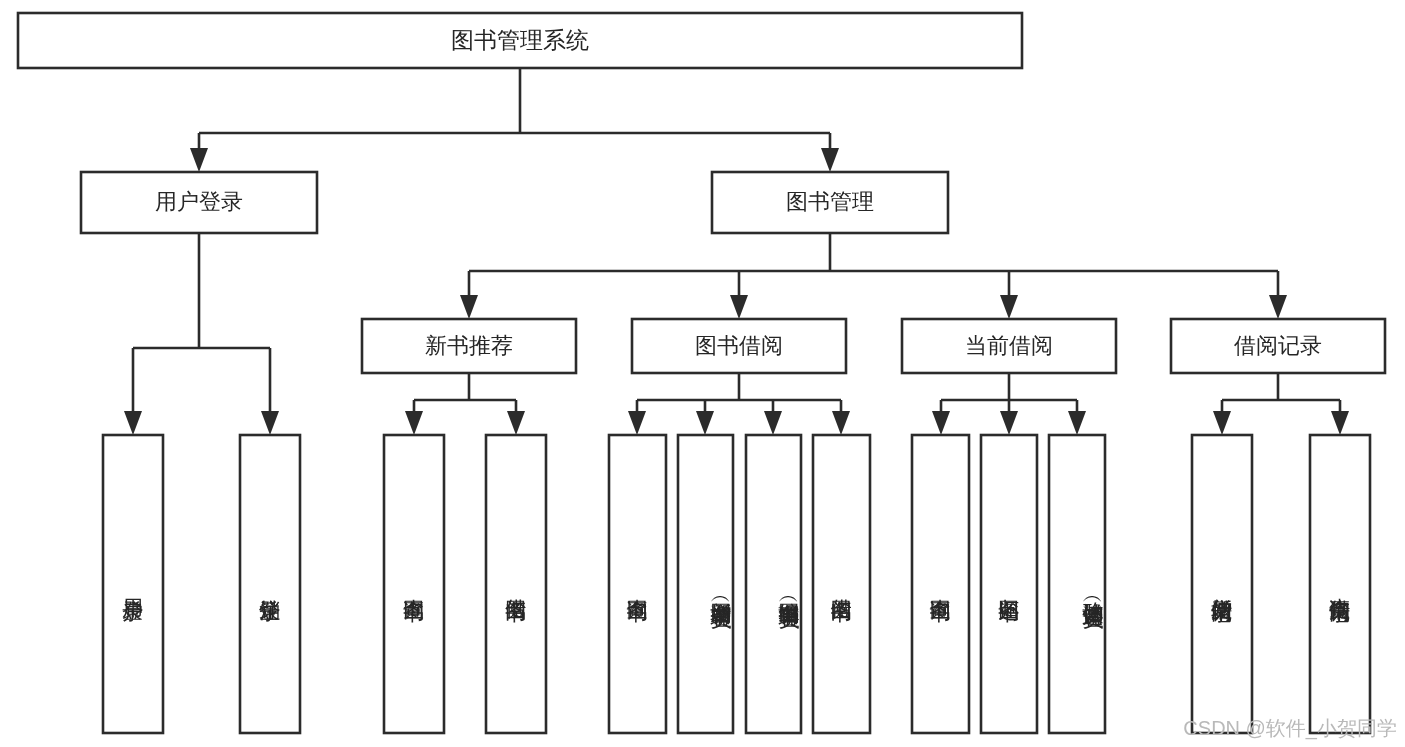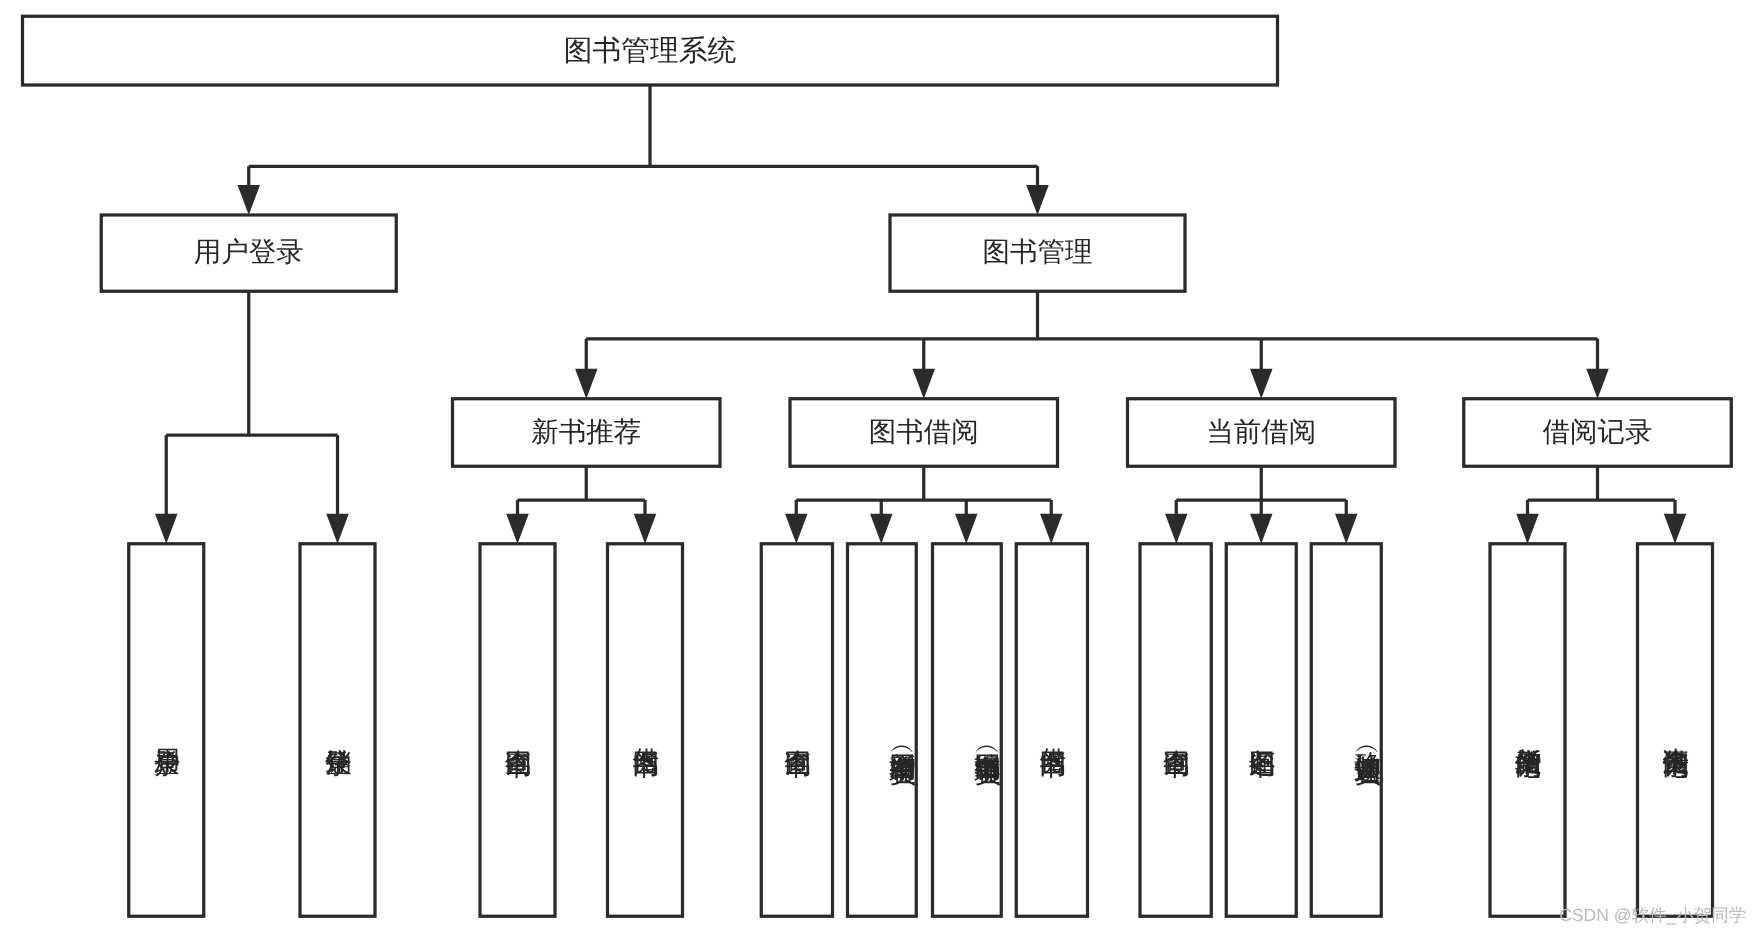--- a/index.html
+++ b/index.html
@@ -69,21 +69,21 @@
     display: flex;
     align-items: center;
     justify-content: center;
     pointer-events: none;
   }
   .watermark {
     position: absolute;
     right: 8px;
     bottom: 5px;
     font-family: "Liberation Sans", "DejaVu Sans", sans-serif;
-    font-size: 14px;
+    font-size: 20px;
     color: #b9b9b9;
     white-space: nowrap;
     user-select: none;
   }
 </style>
 </head>
 <body>
 
 <div id="diagram-root">
 

